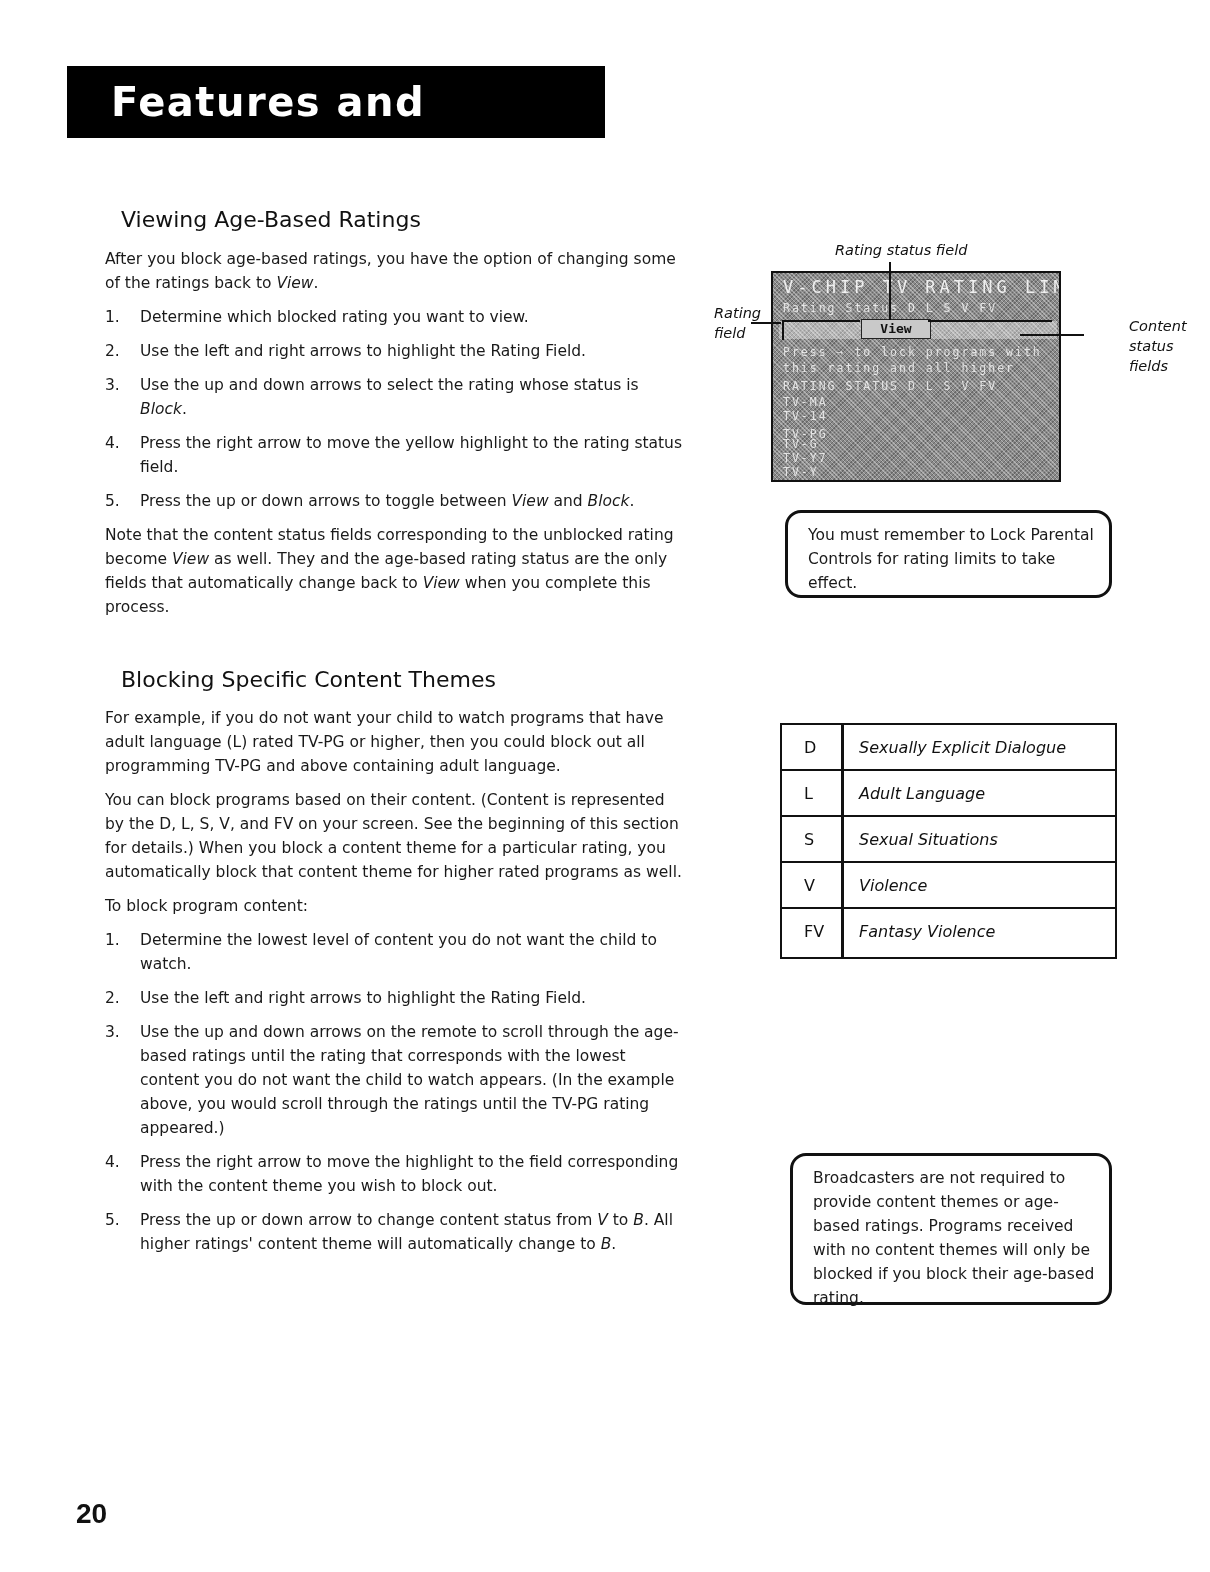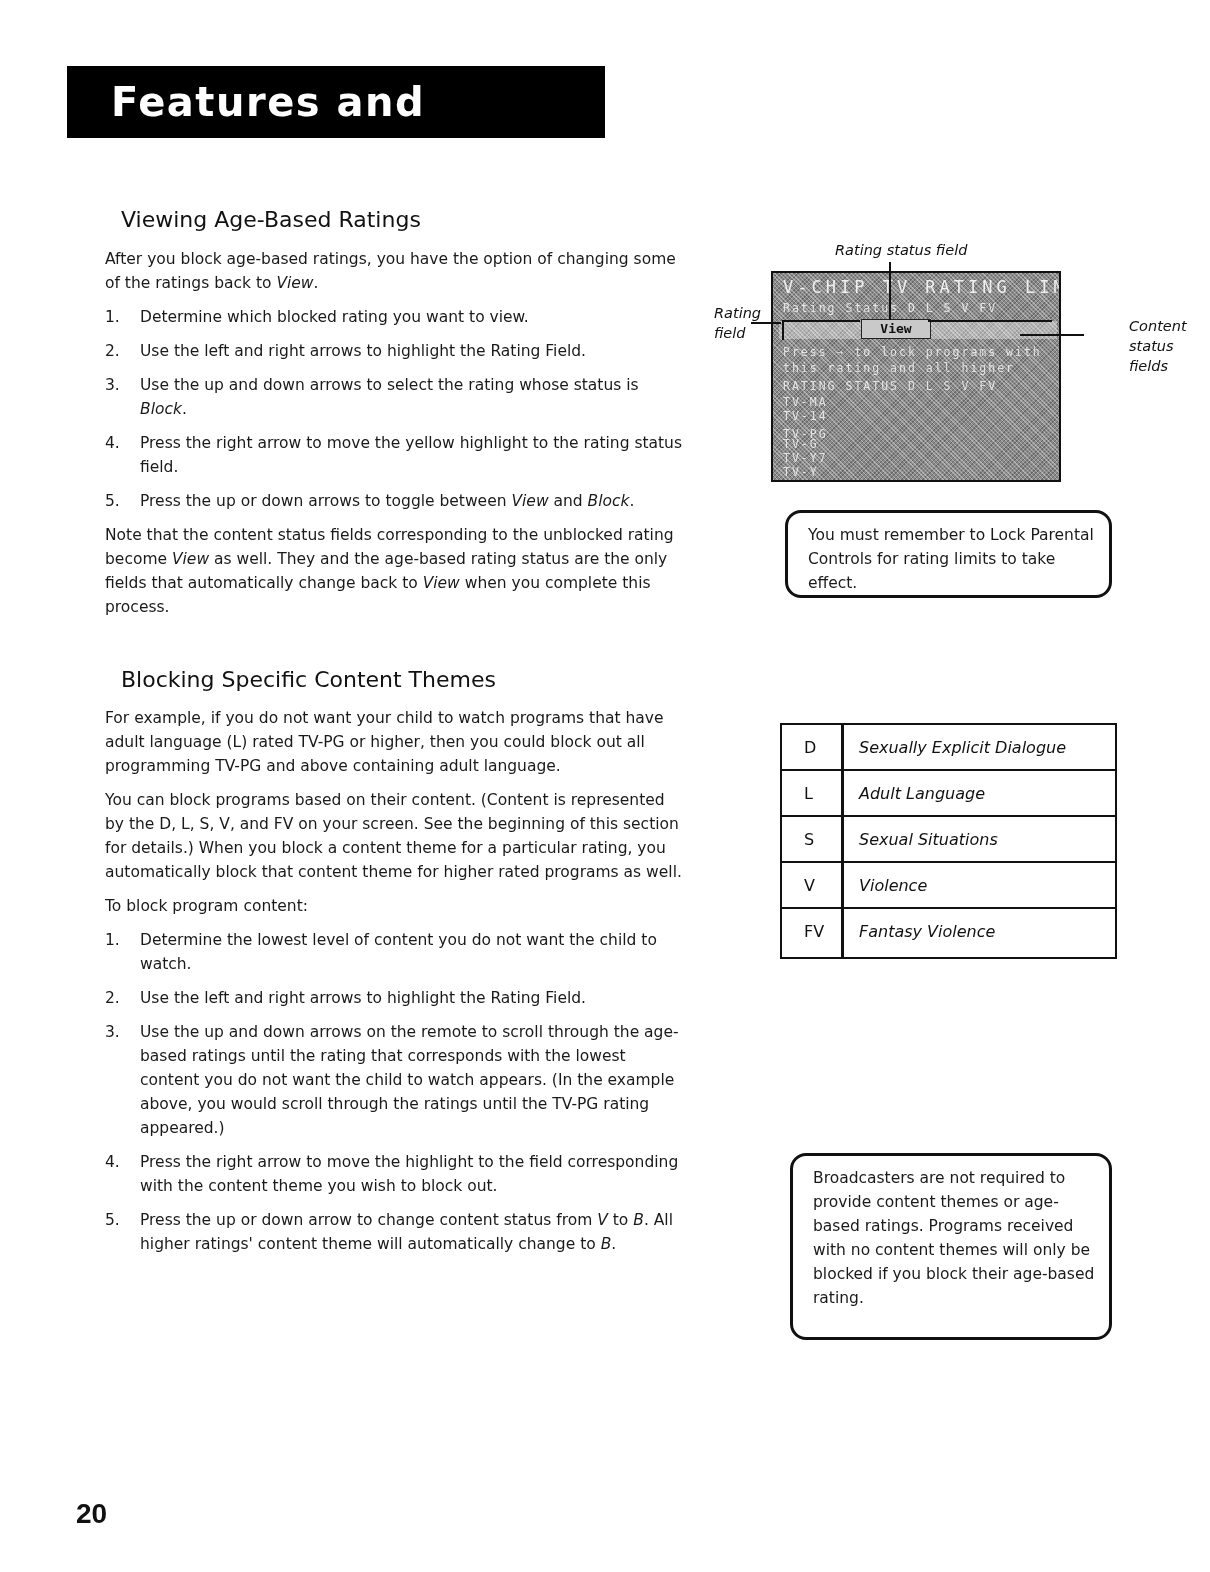--- a/index.html
+++ b/index.html
@@ -162,17 +162,17 @@
   <div class="theme-row">
     <div class="theme-code">V</div>
     <div class="theme-desc">Violence</div>
   </div>
   <div class="theme-row">
     <div class="theme-code">FV</div>
     <div class="theme-desc">Fantasy Violence</div>
   </div>
 </div>
 
-<div class="note" style="left:790px; top:1153px; width:322px; height:187px;">
+<div class="note" style="left:790px; top:1153px; width:322px; height:152px;">
   <span>Broadcasters are not required to provide content themes or age-based ratings. Programs received with no content themes will only be blocked if you block their age-based rating.</span>
 </div>
 
 <div class="pagenum">20</div>
 
 </body></html>

